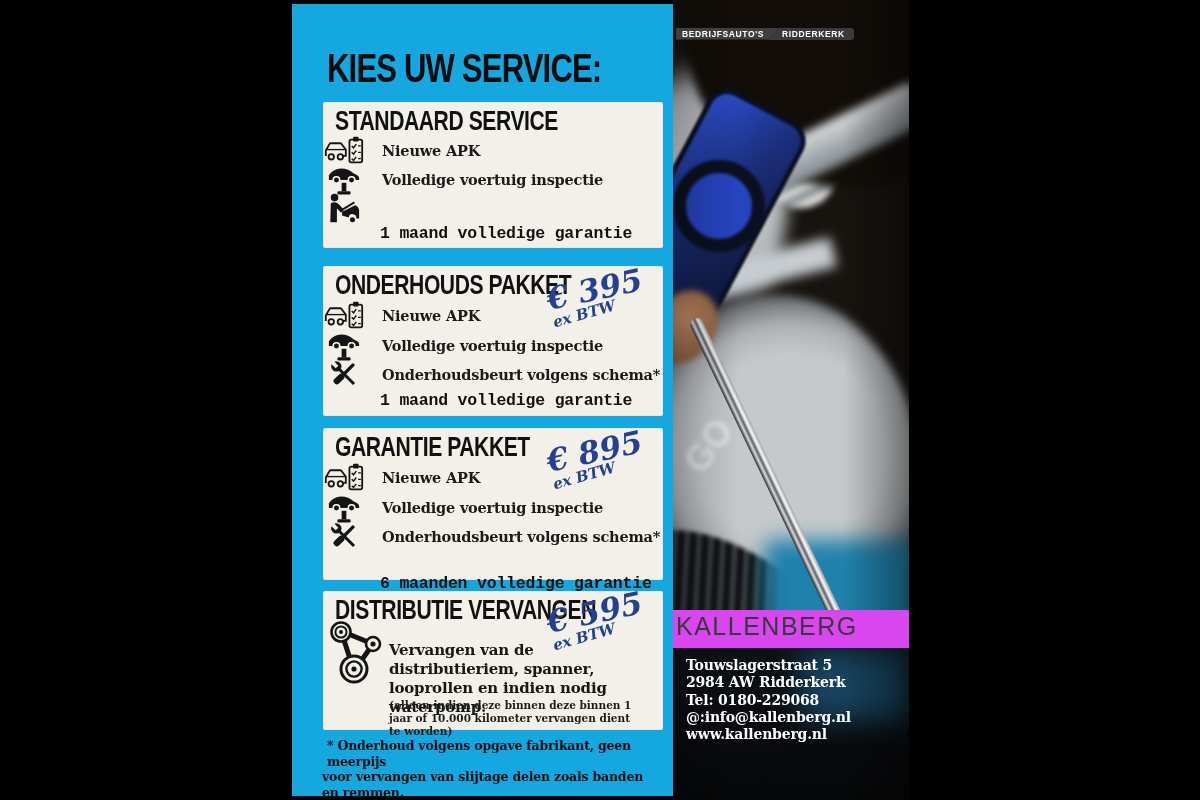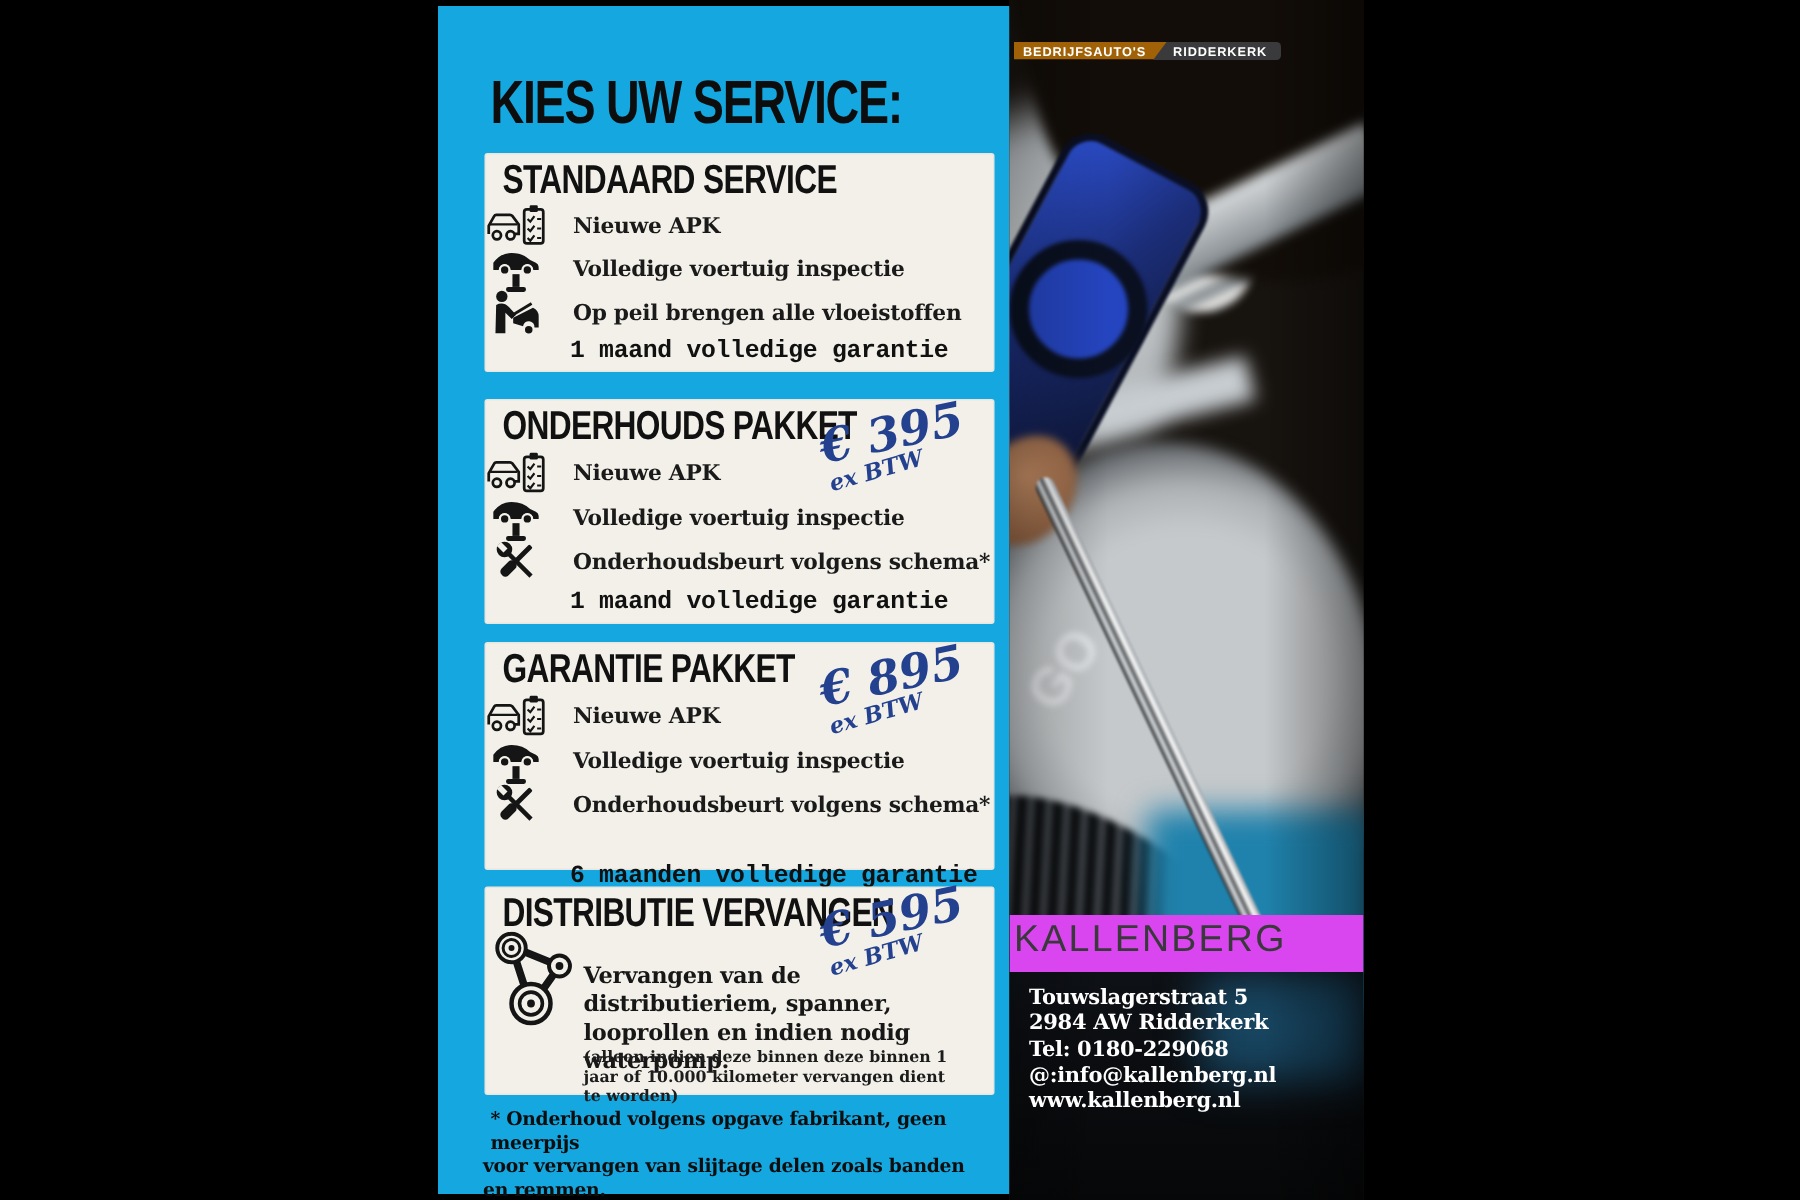--- a/index.html
+++ b/index.html
@@ -109,21 +109,21 @@
   .ph-bottomdark{left:0;top:648px;width:236px;height:152px;
     background:linear-gradient(180deg,#0e1116,#060708);}
   .ph-teal2{left:128px;top:650px;width:110px;height:70px;background:#17445f;filter:blur(14px);}
   .ph-vignette{left:0;top:0;width:236px;height:800px;
     background:linear-gradient(90deg,rgba(0,0,0,.22),rgba(0,0,0,0) 28%,rgba(0,0,0,0) 72%,rgba(0,0,0,.4));}
   
   .logo-band{position:absolute;left:0;top:610px;width:236px;height:38px;background:#d946ef;z-index:5;}
   .logo-text{position:absolute;left:3px;top:2px;font-size:25px;color:#39393B;
     letter-spacing:1.5px;font-family:"Liberation Sans",sans-serif;white-space:nowrap;}
   .badge-row{position:absolute;left:3px;top:27.5px;display:flex;height:12px;z-index:6;}
-  .badge-blue{background:#a16207;color:#fff;font-weight:bold;font-size:8.5px;line-height:12px;
+  .badge-blue{background:#404040;color:#fff;font-weight:bold;font-size:8.5px;line-height:12px;
     padding:0 14px 0 6px;letter-spacing:.6px;z-index:2;
     clip-path:polygon(0 0,100% 0,calc(100% - 9px) 100%,0 100%);white-space:nowrap;}
   .badge-dark{background:#3A3A3C;color:#fff;font-weight:bold;font-size:8.5px;line-height:12px;
     padding:0 9px 0 13px;margin-left:-9px;border-radius:0 3px 3px 0;letter-spacing:.6px;z-index:1;white-space:nowrap;}
   .contact{position:absolute;left:13px;top:657px;z-index:5;color:#fff;
     font-family:"DejaVu Serif",serif;font-weight:bold;font-size:14px;line-height:17.3px;
     letter-spacing:-.2px;white-space:nowrap;}
   svg{display:block;}
 </style>
 </head>
@@ -165,21 +165,20 @@
     <div class="row r3">
       <span class="icon-box">
         <svg width="36" height="34" viewBox="0 0 36 36">
           <circle cx="8" cy="7" r="4" fill="#151515"></circle>
           <path d="M4 13 q5-2.5 9 1.5 l5 5.5 -3 3 -4.5 -4.5 V33 h-7 z" fill="#151515"></path>
           <path d="M16 22 l14 -7 q4 2 4 6 v8 h-3 a4 4 0 0 0 -8 -1 l-7 -2 z" fill="#151515"></path>
           <circle cx="27" cy="30.5" r="3.4" fill="#151515" stroke="#F2F0E8" stroke-width="1.5"></circle>
           <path d="M15 20.5 L29 12" stroke="#151515" stroke-width="2" fill="none"></path>
         </svg>
       </span>
-      <span class="item-label">Op peil brengen  alle vloeistoffen</span>
     </div>
     <div class="guarantee g1">1 maand volledige garantie</div>
   </div>
 
   <div class="card card2 c2">
     <h2 class="card-title">ONDERHOUDS PAKKET</h2>
     <div class="price-tag">
       <span class="price-amount">€ 395</span>
       <span class="price-note">ex BTW</span>
     </div>

